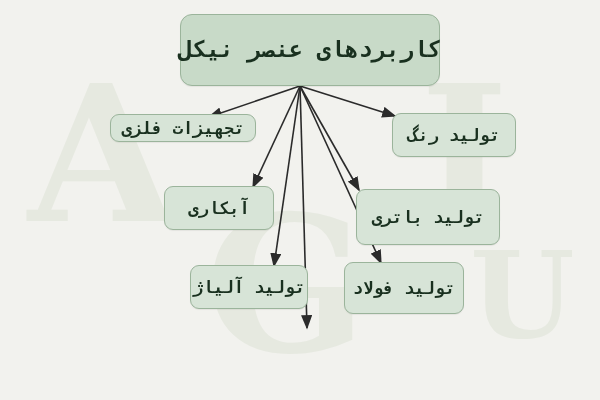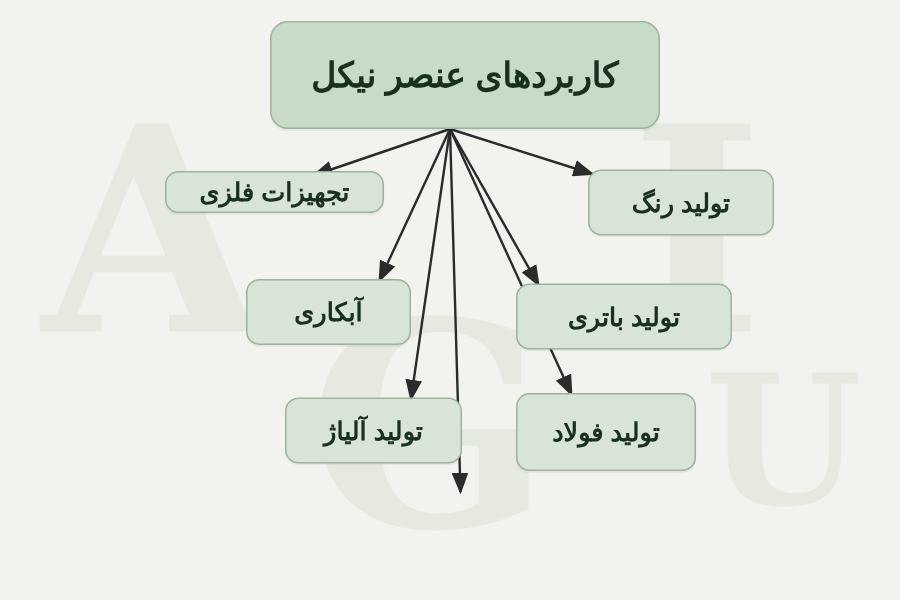--- a/index.html
+++ b/index.html
@@ -44,21 +44,21 @@
     position: absolute;
     box-sizing: border-box;
     background: #d7e4d7;
     border: 1px solid #9bb49b;
     border-radius: 9px;
     color: #19301f;
     display: flex;
     align-items: center;
     justify-content: center;
     text-align: center;
-    font-family: Liberation Sans, sans-serif;
+    font-family: Liberation Mono, monospace;
     direction: rtl;
     white-space: nowrap;
     box-shadow: 0 1px 1px rgba(0,0,0,0.06);
   }
   .node.root {
     background: #c8dac8;
     border: 1px solid #9bb49b;
     border-radius: 12px;
     font-size: 23px;
     font-weight: bold;
@@ -97,20 +97,20 @@
   </svg>
 
   <div class="node root" style="left:180px; top:14px; width:260px; height:72px;">کاربردهای عنصر نیکل</div>
 
   <div class="node leaf" style="left:110px; top:114px; width:146px; height:28px;">تجهیزات فلزی</div>
 
   <div class="node leaf" style="left:164px; top:186px; width:110px; height:44px;">آبکاری</div>
 
   <div class="node leaf" style="left:392px; top:113px; width:124px; height:44px;">تولید رنگ</div>
 
-  <div class="node leaf" style="left:344px; top:189px; width:144px; height:44px;">تولید باتری</div>
+  <div class="node leaf" style="left:356px; top:189px; width:144px; height:56px;">تولید باتری</div>
 
   <div class="node leaf" style="left:190px; top:265px; width:118px; height:44px;">تولید آلیاژ</div>
 
   <div class="node leaf" style="left:344px; top:262px; width:120px; height:52px;">تولید فولاد</div>
 
 
 </div>
 
 </body></html>

